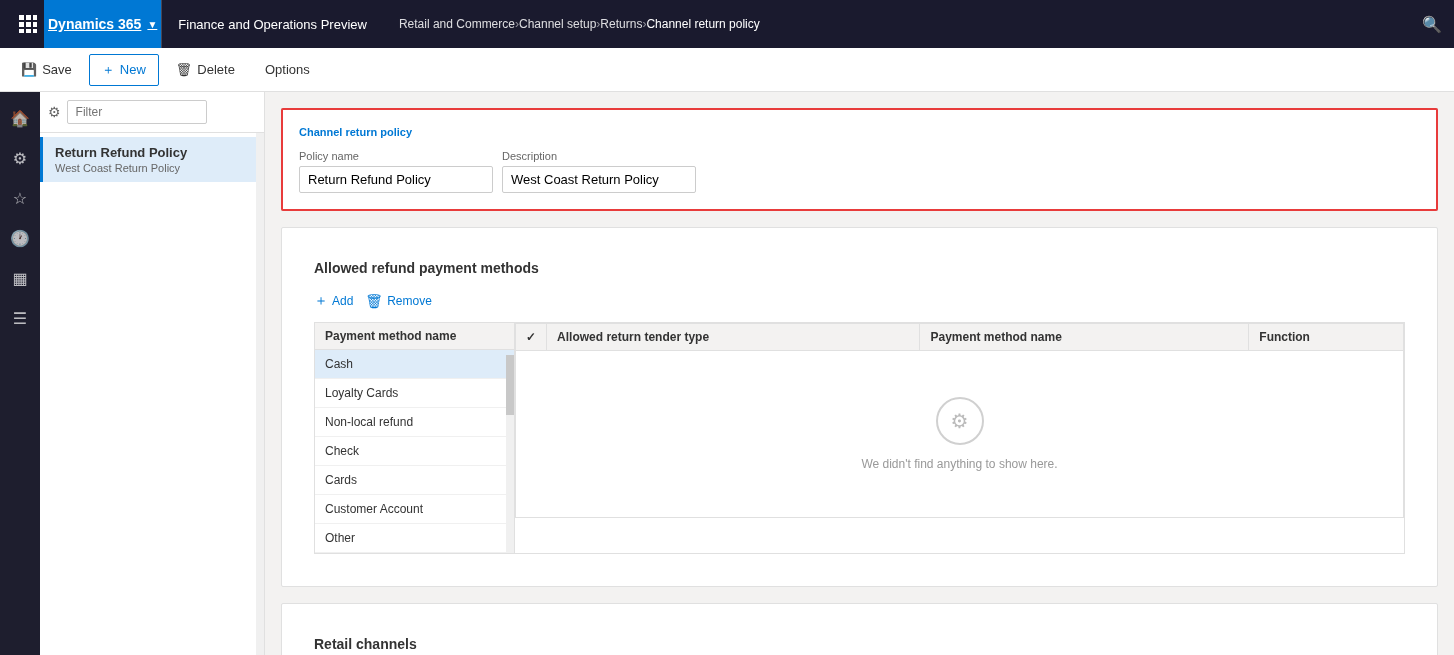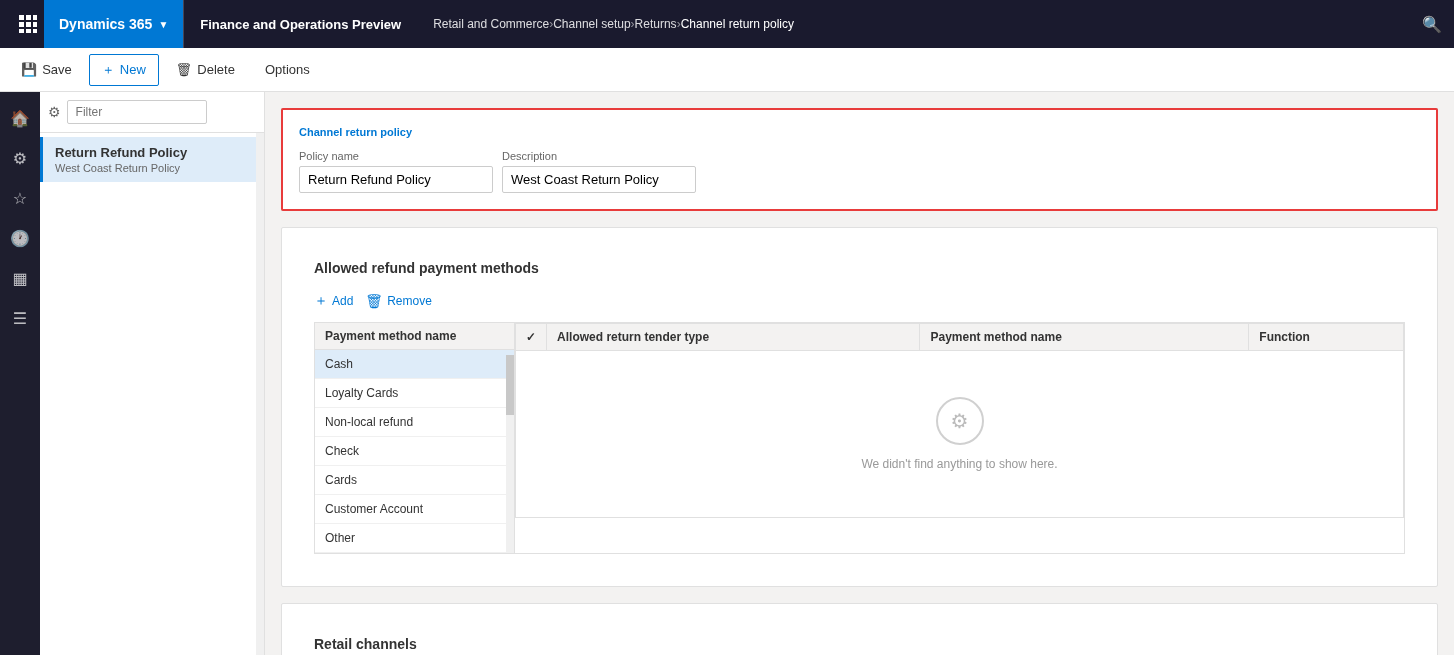--- a/index.html
+++ b/index.html
@@ -22,36 +22,37 @@
       align-items: center;
       justify-content: center;
       cursor: pointer;
       flex-shrink: 0;
     }
     .top-nav .app-name {
       display: flex;
       align-items: center;
       background: #0078d4;
       height: 48px;
-      padding: 0 15px;
+      padding: 0 4px;
       gap: 6px;
       font-size: 14px;
       font-weight: 600;
       color: white;
       cursor: pointer;
+      text-decoration: underline;
     }
     .top-nav .app-name .chevron { font-size: 10px; }
     .top-nav .module-name {
       display: flex;
       align-items: center;
       height: 48px;
       padding: 0 16px;
       font-size: 13px;
       color: white;
-      font-weight: 700;
+      font-weight: 400;
       border-left: 1px solid rgba(255,255,255,0.2);
     }
     .breadcrumb-nav {
       display: flex;
       align-items: center;
       padding: 0 16px;
       font-size: 12px;
       color: rgba(255,255,255,0.85);
     }
     .breadcrumb-nav .sep { color: rgba(255,255,255,0.5); }

